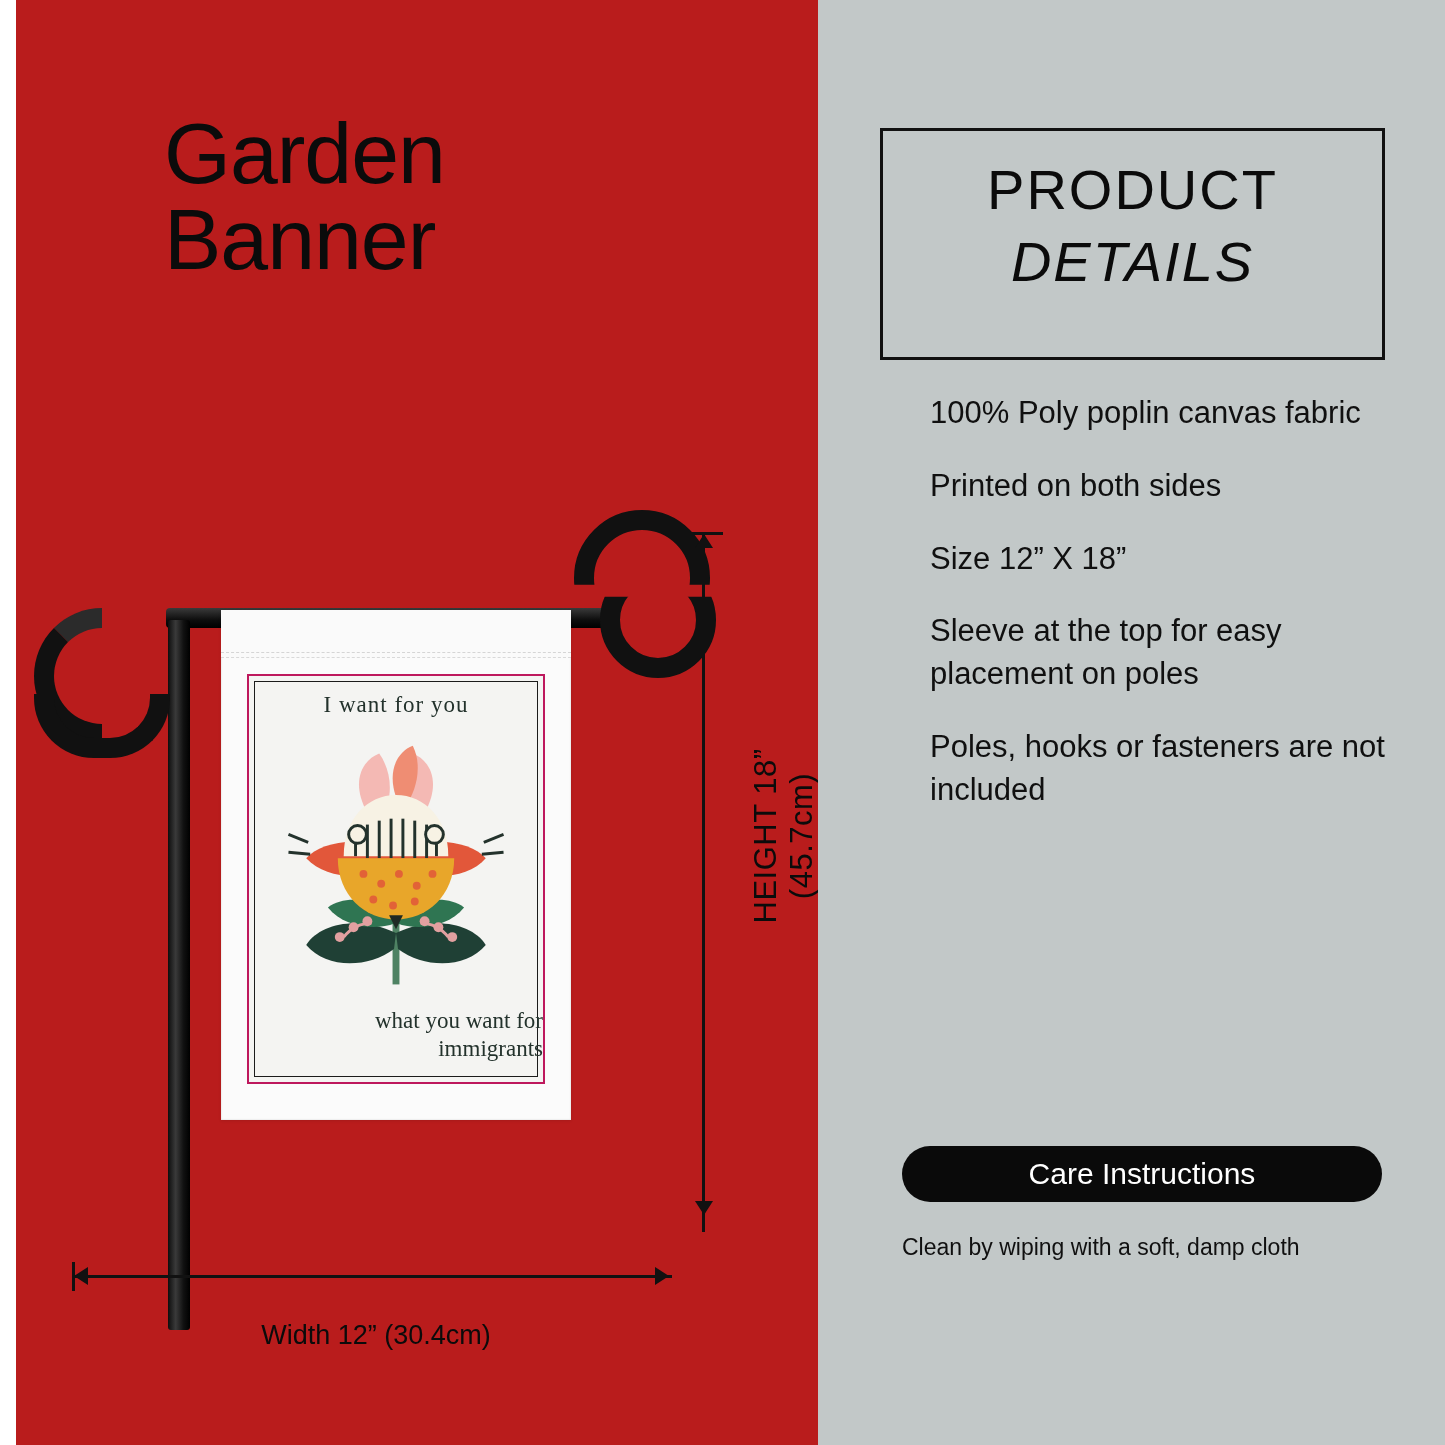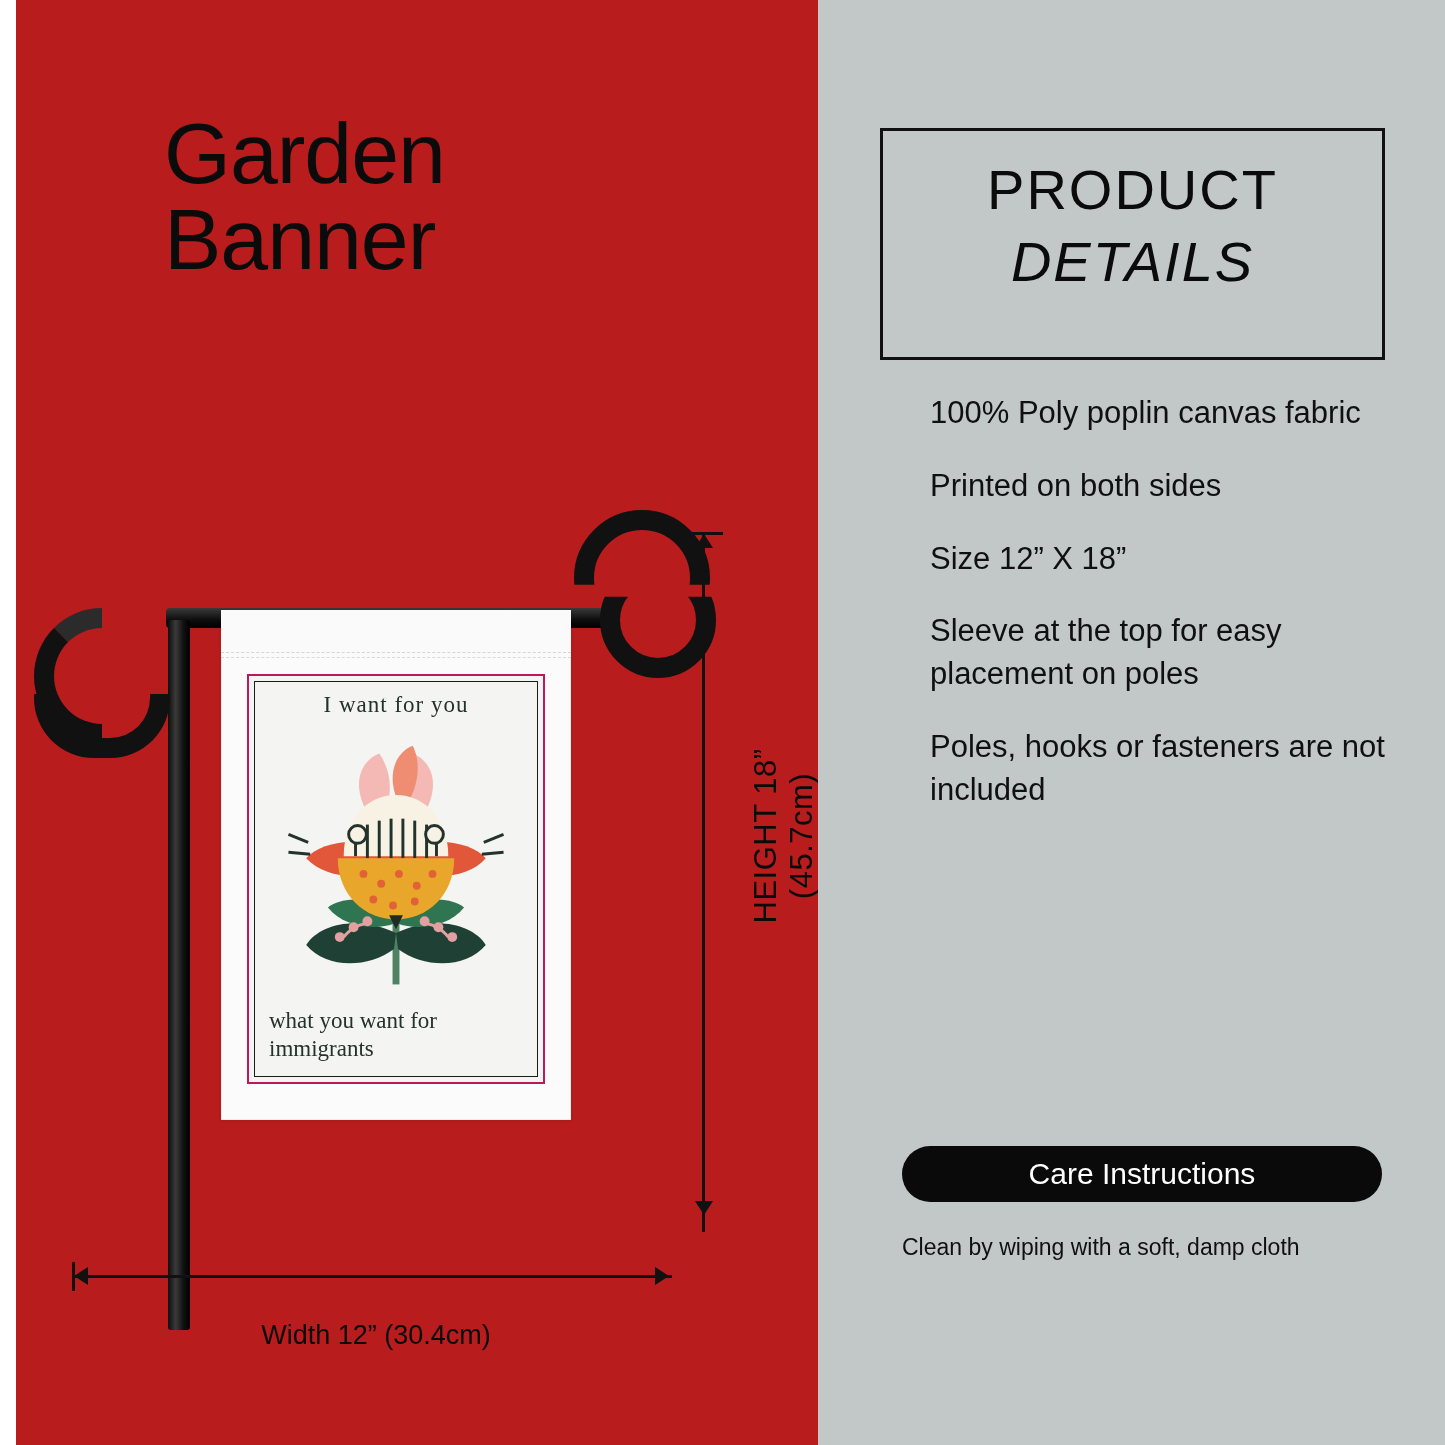--- a/index.html
+++ b/index.html
@@ -91,23 +91,23 @@
   #flag-art-inner {
     position:absolute; left:5px; top:5px; right:5px; bottom:5px;
     border:1px solid #1b1b1b;
   }
   .flag-top-text {
     position:absolute; top:16px; left:0; width:100%; text-align:center;
     font-family:"Liberation Serif", serif;
     font-size:23px; color:#23322c; letter-spacing:1px;
   }
   .flag-bottom-text {
-    position:absolute; bottom:18px; left:0; width:100%; text-align:left;
+    position:absolute; bottom:18px; left:0; width:100%; text-align:right;
     font-family:"Liberation Serif", serif;
-    font-size:23px; color:#23322c; line-height:1.25;padding-left:20px;
+    font-size:23px; color:#23322c; line-height:1.25;
   }
   #flower { position:absolute; left:0; top:62px; width:100%; height:260px; }
 
   
   #dim-height { position:absolute; left:660px; top:520px; width:120px; height:720px; }
   #dim-height .vline {
     position:absolute; left:26px; top:12px; width:3px; height:700px; background:#111;
   }
   #dim-height .cap-top, #dim-height .cap-bot {
     position:absolute; left:8px; width:39px; height:3px; background:#111;

